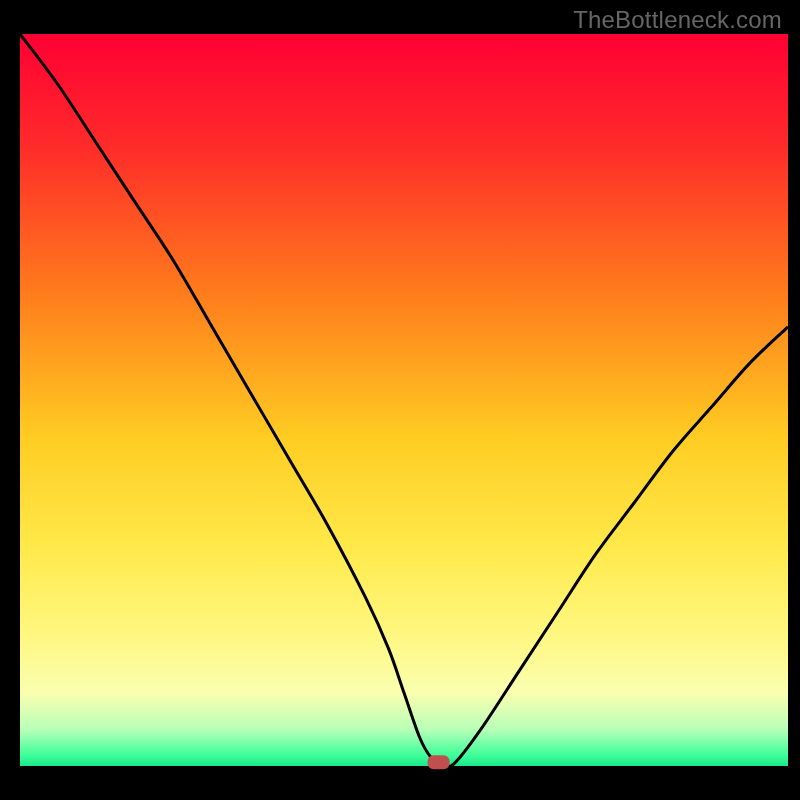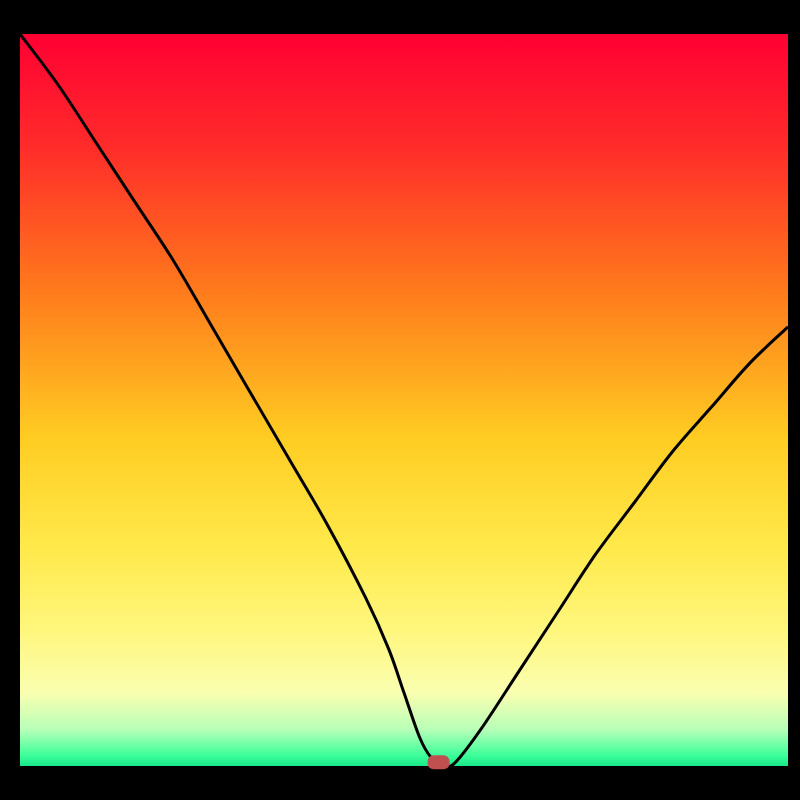--- a/index.html
+++ b/index.html
@@ -29,20 +29,21 @@
   svg {
     position: absolute;
     top: 0;
     left: 0;
   }
 </style>
 </head>
 <body>
 <div class="container">
 
+  <div class="watermark">TheBottleneck.com</div>
 
   <svg id="chart-svg" width="800" height="800">
     <defs>
       <linearGradient id="bg-grad" x1="0" y1="0" x2="0" y2="1">
           <stop offset="0%" stop-color="#ff0033"></stop>
           <stop offset="15%" stop-color="#ff2a2a"></stop>
           <stop offset="35%" stop-color="#ff7a1c"></stop>
           <stop offset="55.00000000000001%" stop-color="#ffcc22"></stop>
           <stop offset="70%" stop-color="#ffe94a"></stop>
           <stop offset="82%" stop-color="#fff780"></stop>

